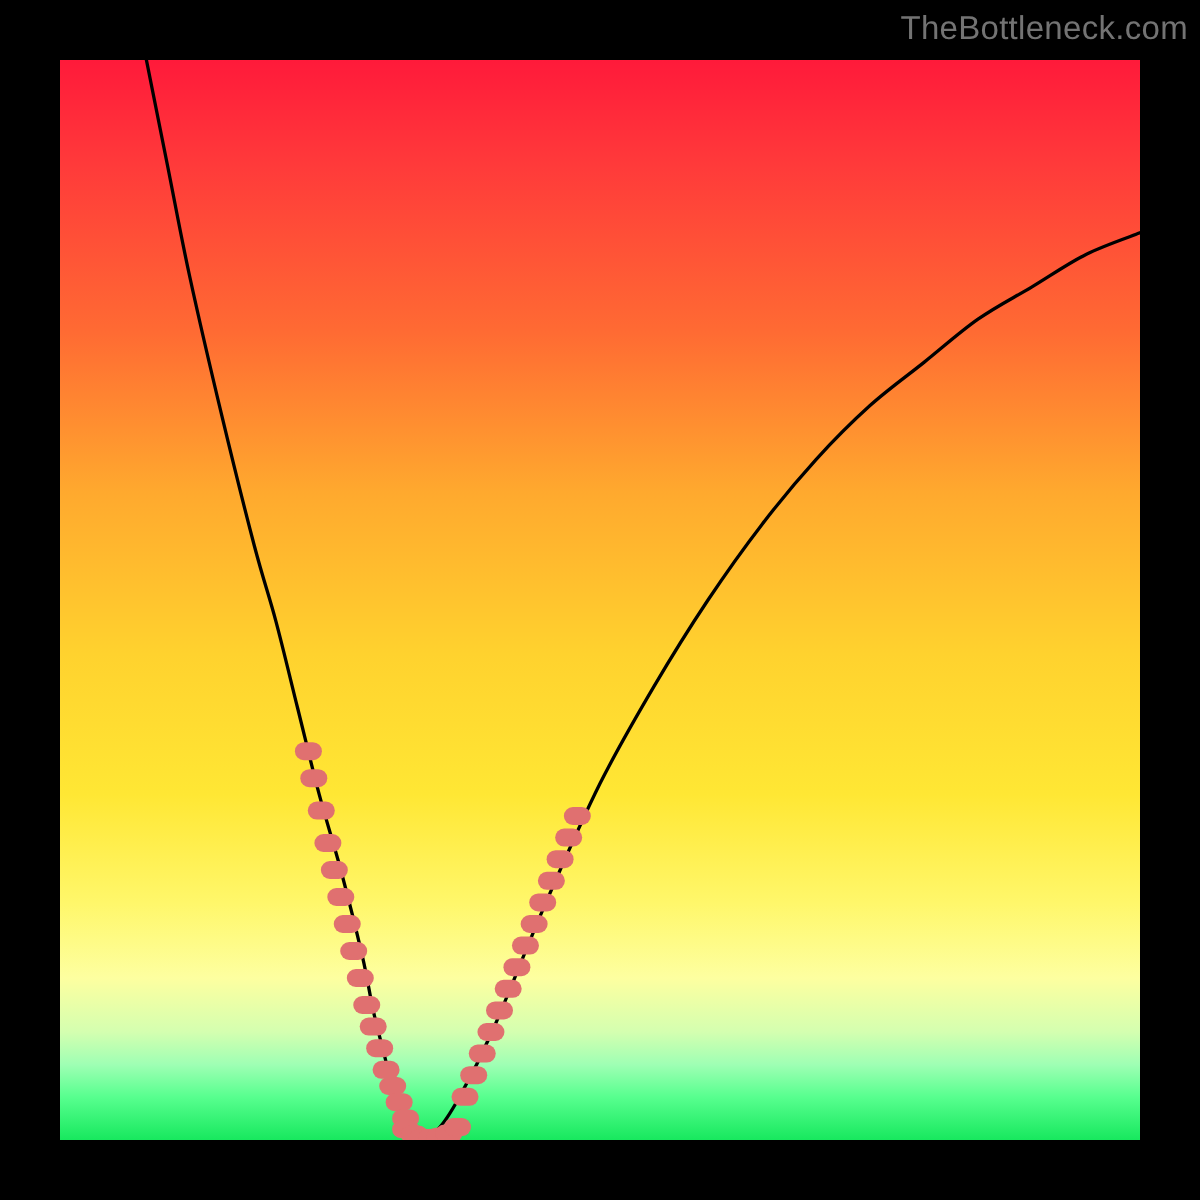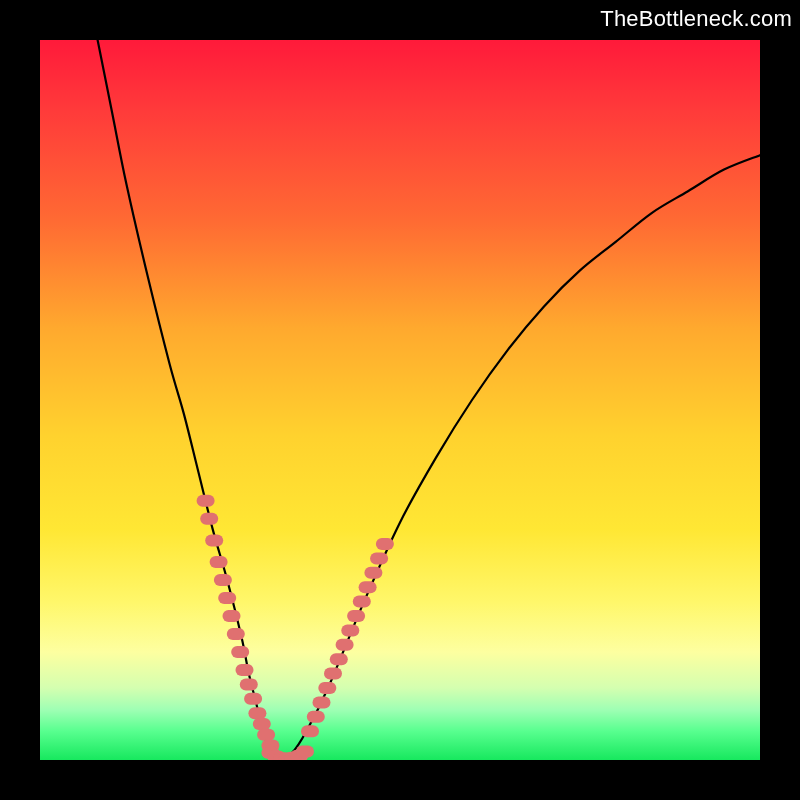--- a/index.html
+++ b/index.html
@@ -38,21 +38,21 @@
       #d4ffb0 90%,
       #9fffb4 93%,
       #58ff8f 96%,
       #17e85e 100%
     );
   }
   .watermark {
     position: absolute;
     top: 6px;
     right: 8px;
-    color: #ffffff;
+    color: #737373;
     font-size: 22px;
     font-weight: 500;
     letter-spacing: 0.2px;
     user-select: none;
   }
   svg.curves {
     position: absolute;
     left: 0;
     top: 0;
     width: 720px;

